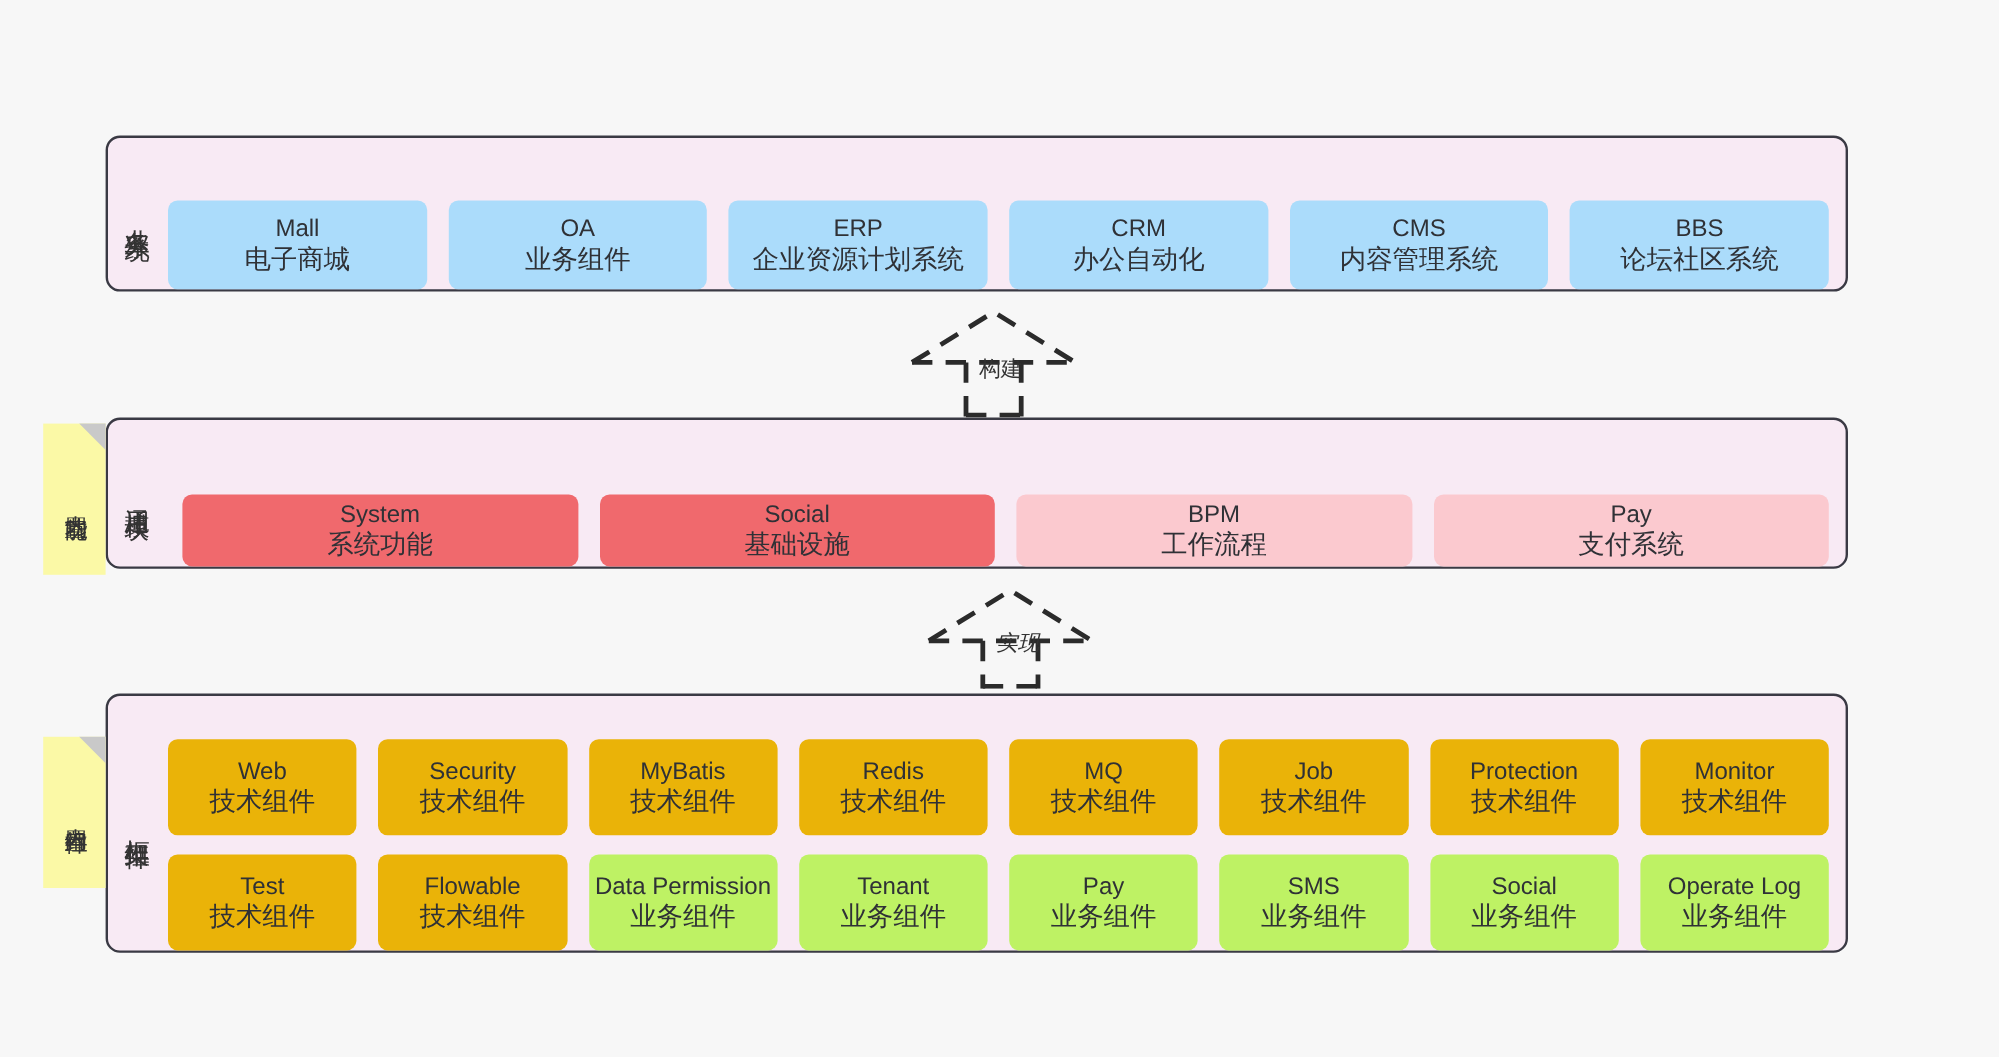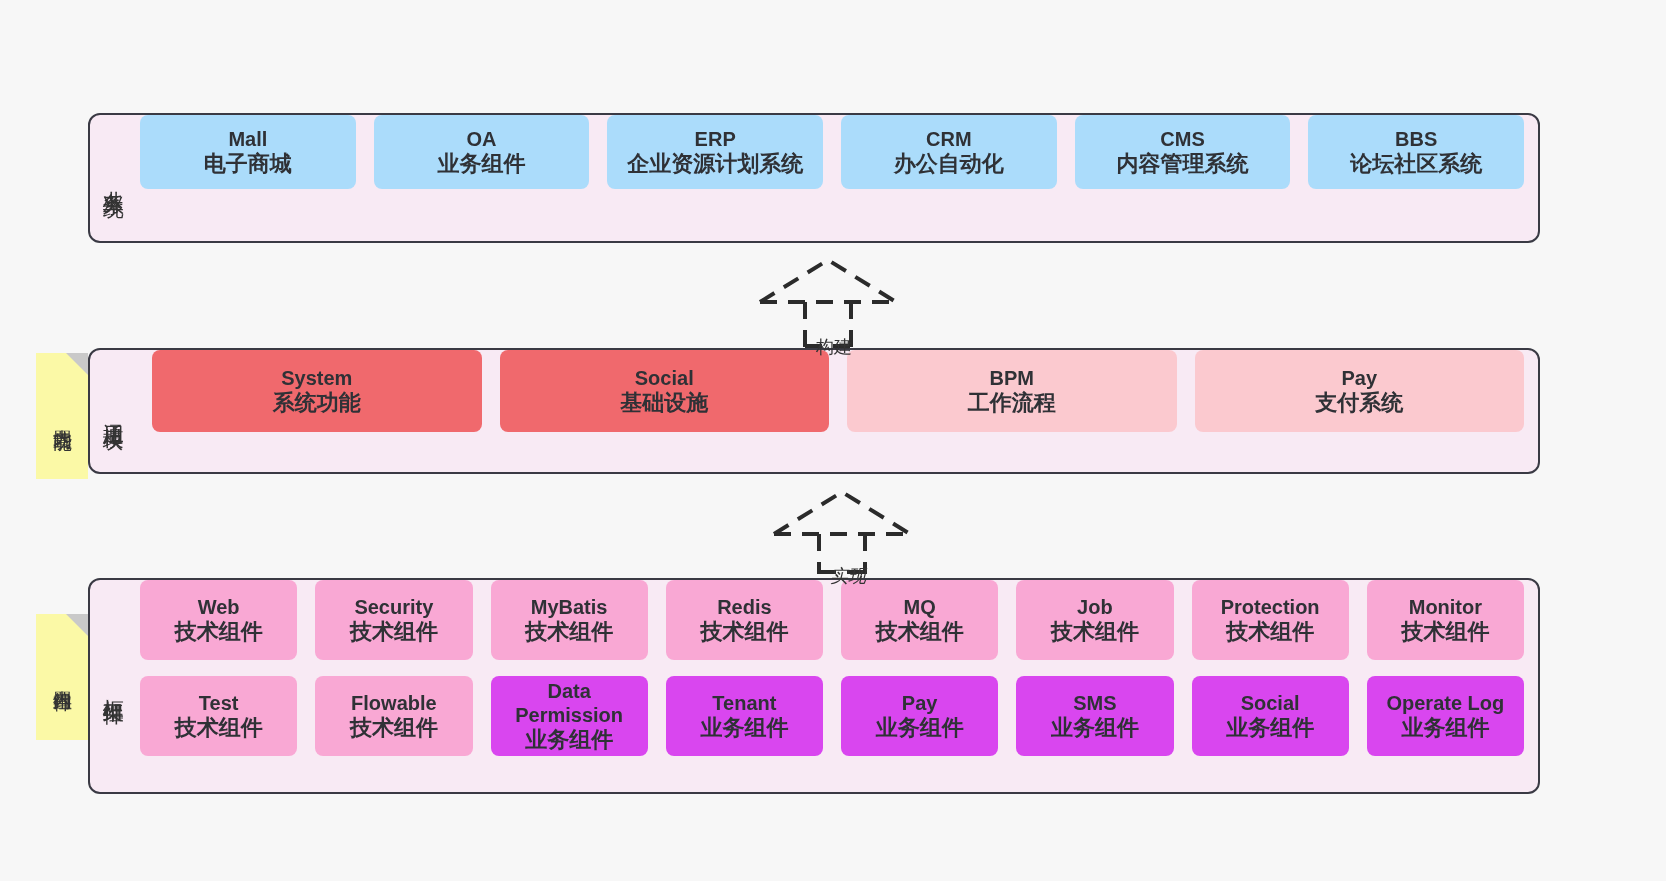--- a/index.html
+++ b/index.html
@@ -34,24 +34,23 @@
     color:#333;
     writing-mode:vertical-rl;
     text-orientation:upright;
     line-height:1.08;
     user-select:none;
   }
   .layer-body{
     flex:1 1 auto;
     display:flex;
     flex-direction:column;
-    justify-content:flex-start;
+    justify-content:flex-end;
     gap:14px;
     padding:0 14px 0 4px;
-    font-weight:bold;
   }
   .row{
     display:flex;
     gap:18px;
   }
   .cell{
     flex:1 1 0;
     border-radius:8px;
     display:flex;
     flex-direction:column;
@@ -62,28 +61,28 @@
     padding:6px 4px;
     line-height:1.2;
   }
   .cell .en{font-size:20px;color:#2f3136;}
   .cell .cn{font-size:22px;color:#2f3136;}
 
   
   .fill-blue      {background:#abdcfb;}
   .fill-red       {background:#f0696d;}
   .fill-pink      {background:#fbc9cf;}
-  .fill-green     {background:#f9a8d4;}
-  .fill-lightgreen{background:#d946ef;}
+  .fill-green     {background:#eab308;}
+  .fill-lightgreen{background:#bef264;}
 
   
   #layer-business{left:88px;  top:113px; width:1452px; height:130px;}
   #layer-business .row{height:74px;}
   #layer-common  {left:88px;  top:348px; width:1452px; height:126px;}
-  #layer-common  .row{height:82px;padding-left:12px;}
+  #layer-common  .row{height:60px;padding-left:12px;}
   #layer-frame   {left:88px;  top:578px; width:1452px; height:216px;}
   #layer-frame   .row{height:80px;}
   #layer-frame   .layer-body{gap:16px;}
 
   
   .sticky{
     position:absolute;
     width:52px;
     background:#fbf9a6;
     box-sizing:border-box;
@@ -111,21 +110,20 @@
   
   .uml{position:absolute;z-index:2;}
   .uml svg{display:block;}
   .uml-label{
     position:absolute;
     font-size:18px;
     color:#333;
     background:transparent;
     white-space:nowrap;
     user-select:none;
-    margin-top:40px;
   }
   #uml-build{left:752px;top:256px;width:180px;height:92px;}
   #uml-build .uml-label{left:64px;top:39px;}
   #uml-impl{left:766px;top:488px;width:180px;height:86px;font-style:italic;}
   #uml-impl  .uml-label{left:64px;top:36px;}
 </style>
 </head>
 <body>
 
 <div class="stage">

